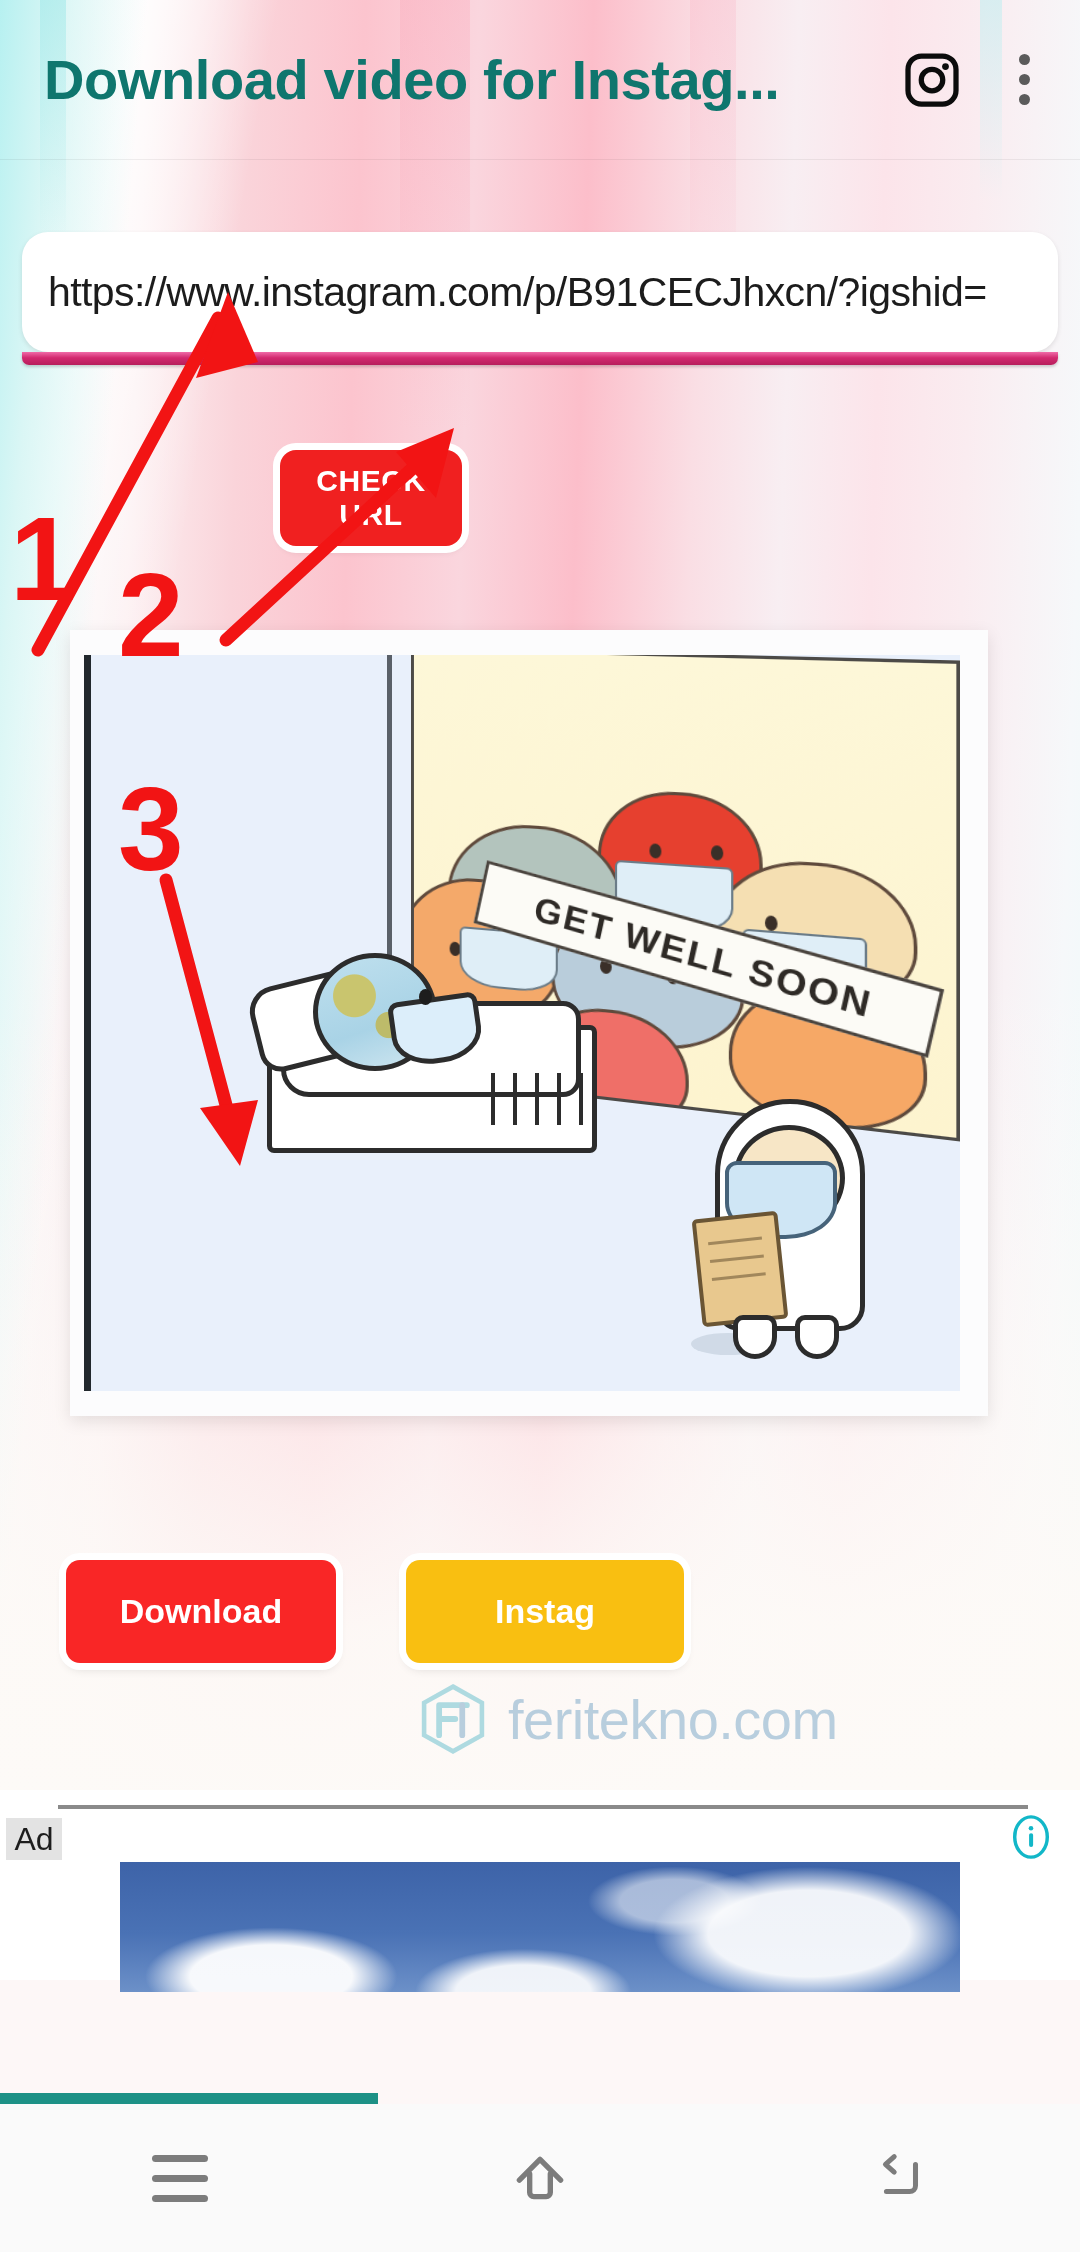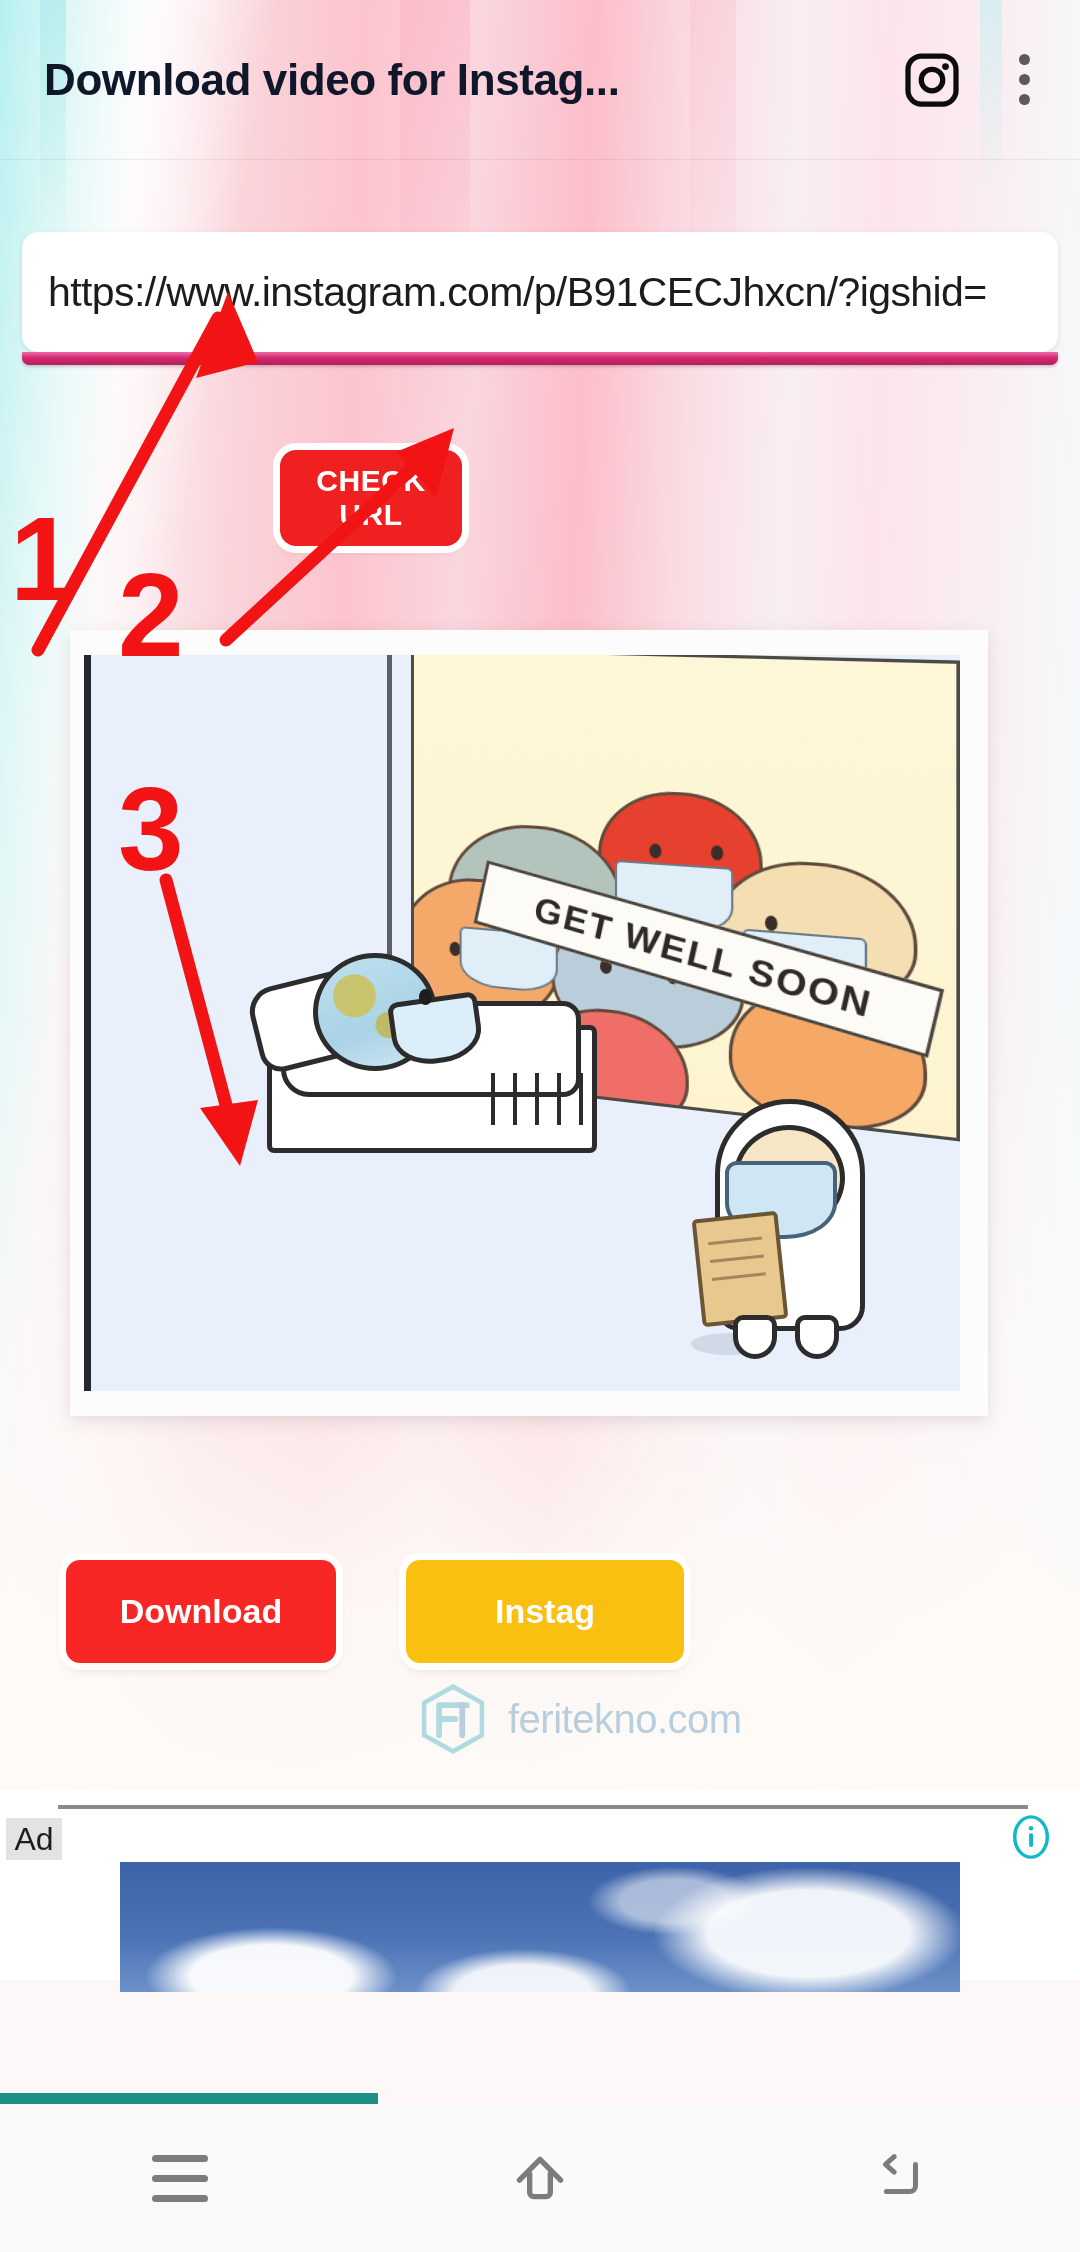--- a/index.html
+++ b/index.html
@@ -45,33 +45,33 @@
   .s3{ left:690px; width:46px; height:360px; background:linear-gradient(180deg,rgba(250,170,190,.45),rgba(250,170,190,0)); }
   .s4{ left:980px; width:22px; height:200px; background:linear-gradient(180deg,#bdeef0,rgba(189,238,240,0)); }
 
   
   .appbar{
     position:absolute; left:0; top:0; width:1080px; height:160px;
     display:flex; align-items:center; padding:0 36px 0 44px; z-index:8;
     border-bottom:1px solid rgba(0,0,0,.06);
   }
   .app-title{
-    font-size:44px; font-weight:bold; color:#0f172a; letter-spacing:-.4px;
+    font-size:56px; font-weight:bold; color:#0f766e; letter-spacing:-.4px;
     white-space:nowrap; flex:0 0 auto;
   }
   .appbar-spacer{ flex:1 1 auto; }
   .ig-icon{ width:60px; height:60px; flex:0 0 auto; margin-right:42px; }
   .kebab{ width:40px; height:60px; display:flex; flex-direction:column;
           align-items:center; justify-content:center; gap:9px; flex:0 0 auto; }
   .kebab i{ display:block; width:11px; height:11px; border-radius:50%; background:#5b5b5b; }
 
   
   .url-wrap{ position:absolute; left:22px; top:232px; width:1036px; z-index:6; }
   .url-field{
-    width:100%; height:120px; background:#fff; border-radius:16px;
+    width:100%; height:120px; background:#fff; border-radius:26px;
     display:flex; align-items:center; padding:0 26px;
     box-shadow:0 2px 5px rgba(0,0,0,.10);
   }
   .url-text{
     font-size:41px; color:#1c1c1c; white-space:nowrap; overflow:hidden;
     letter-spacing:-.6px; border:0; background:transparent; width:100%;
     font-family:"Liberation Sans",sans-serif;
   }
   .url-underline{
     height:13px; width:100%; border-radius:0 0 7px 7px;
@@ -208,21 +208,21 @@
     display:flex; align-items:center; justify-content:center; z-index:7;
     box-shadow:0 0 0 7px #fff, 0 5px 11px rgba(0,0,0,.16); border:none;
     font-family:"Liberation Sans",sans-serif;
   }
 
   
   .watermark{
     position:absolute; left:416px; top:1682px; height:74px; z-index:9;
     display:flex; align-items:center; gap:18px; opacity:.62;
   }
-  .wm-text{ font-size:40px; color:#8fb4cf; letter-spacing:-.5px; }
+  .wm-text{ font-size:56px; color:#8fb4cf; letter-spacing:-.5px; }
 
   
   .ad-region{ position:absolute; left:0; top:1790px; width:1080px; height:190px; z-index:6;
               background:#fff; }
   .ad-top-line{ position:absolute; left:58px; top:1805px; width:970px; height:4px;
                 background:#8a8a8a; z-index:7; }
   .ad-label{
     position:absolute; left:6px; top:1818px; width:56px; height:42px; z-index:8;
     background:#e3e3e3; color:#1d1d1d; font-size:32px;
     display:flex; align-items:center; justify-content:center;

